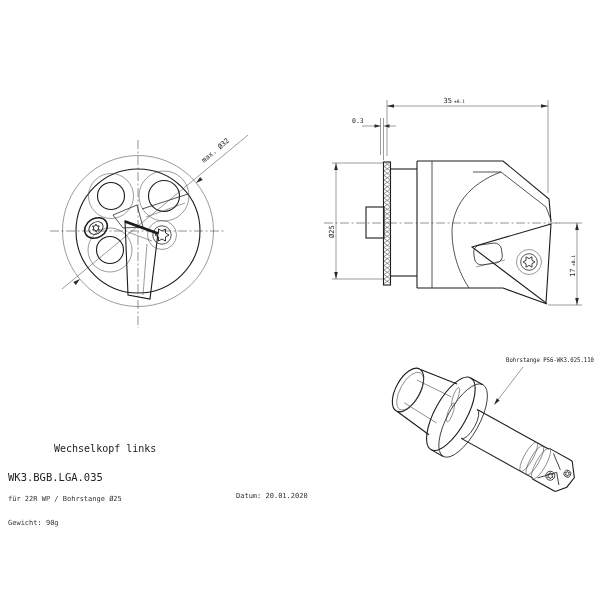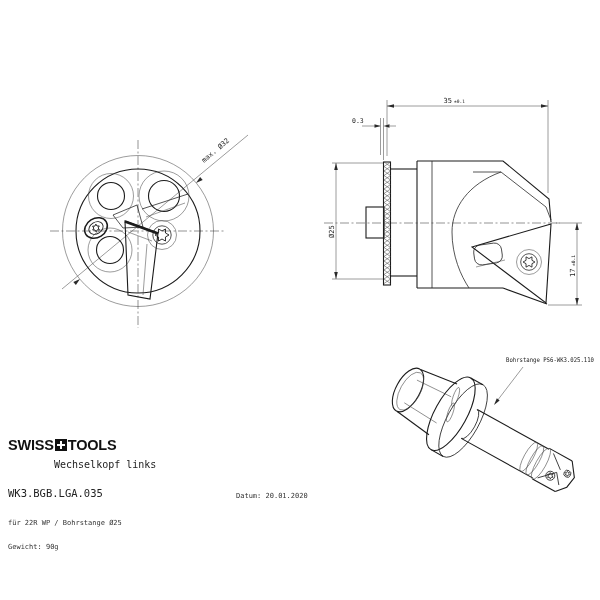--- a/index.html
+++ b/index.html
@@ -17,21 +17,21 @@
   .callouttext{font:6.4px "DejaVu Sans Mono", monospace;fill:#222;}
   .titleblock{position:absolute;left:8px;top:437px;color:#222;}
   .logo{font:bold 14.5px "Liberation Sans", sans-serif;color:#111;
         letter-spacing:-0.2px;display:flex;align-items:center;}
   .cross{display:inline-block;width:12px;height:12px;background:#111;
          position:relative;margin:0 1px;}
   .cross::before{content:"";position:absolute;left:2px;right:2px;top:5px;bottom:5px;background:#fff;}
   .cross::after{content:"";position:absolute;top:2px;bottom:2px;left:5px;right:5px;background:#fff;}
   .pname{margin-top:6px;font:10px "DejaVu Sans Mono", monospace;padding-left:46px;}
   .pcode{margin-top:17px;font:10.5px "DejaVu Sans Mono", monospace;}
-  .pspec{margin-top:20px;font:7px "DejaVu Sans Mono", monospace;color:#333;}
+  .pspec{margin-top:12px;font:7px "DejaVu Sans Mono", monospace;color:#333;}
   .pweight{margin-top:16px;font:7px "DejaVu Sans Mono", monospace;color:#333;}
   .date{position:absolute;left:208px;top:492px;font:7px "DejaVu Sans Mono", monospace;color:#333;padding-left:28px;}
 </style>
 </head>
 <body>
 
 <svg width="600" height="600" viewBox="0 0 600 600">
   <defs>
     <polygon id="torx" points="7,0 3.46,2 3.5,6.06 0,4 -3.5,6.06 -3.46,2 -7,0 -3.46,-2 -3.5,-6.06 0,-4 3.5,-6.06 3.46,-2"></polygon>
   </defs>
@@ -216,23 +216,18 @@
 
     <g>
       <line class="dim" x1="523" y1="367" x2="497" y2="401"></line>
       <polygon class="arrow" points="494,405 499.6,400.5 496.8,398.3"></polygon>
       <text class="callouttext" x="506" y="362" textLength="88" lengthAdjust="spacingAndGlyphs">Bohrstange PS6-WK3.025.110</text>
     </g>
   </g>
 </svg>
 
 <div class="titleblock">
-  <div class="logo">
-    <span>SWISS</span>
-    <span class="cross"></span>
-    <span>TOOLS</span>
-  </div>
   <div class="pname">Wechselkopf links</div>
   <div class="pcode">WK3.BGB.LGA.035</div>
   <div class="pspec">für 22R WP / Bohrstange Ø25</div>
   <div class="pweight">Gewicht: 90g</div>
 </div>
 <div class="date">Datum: 20.01.2020</div>
 
 </body></html>

